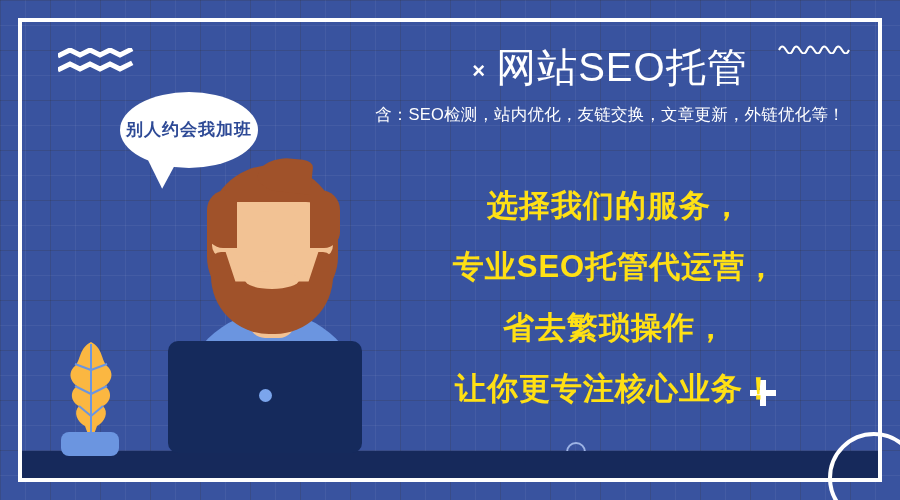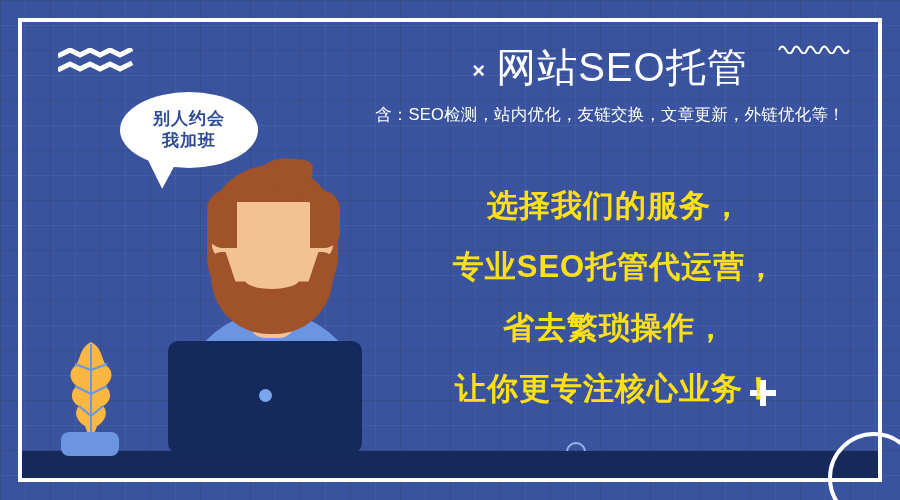--- a/index.html
+++ b/index.html
@@ -92,21 +92,21 @@
     margin-bottom:30px; white-space:nowrap;
   }
   .slogan-line:last-child { margin-bottom:0; }
 
   
   #speech-bubble {
     position:absolute; left:120px; top:92px;
     width:138px; height:76px;
     background:#ffffff; border-radius:50%;
     z-index:5;
-    display:flex; flex-direction:column;
+    display:flex; flex-direction:row;
     align-items:center; justify-content:center;
   }
   #speech-bubble .bubble-line {
     color:#2e4a96; font-size:17px; font-weight:700;
     line-height:1.28; letter-spacing:1px; white-space:nowrap;
   }
   #bubble-tail {
     position:absolute; left:150px; top:158px;
     width:0; height:0;
     border-left:10px solid transparent;

